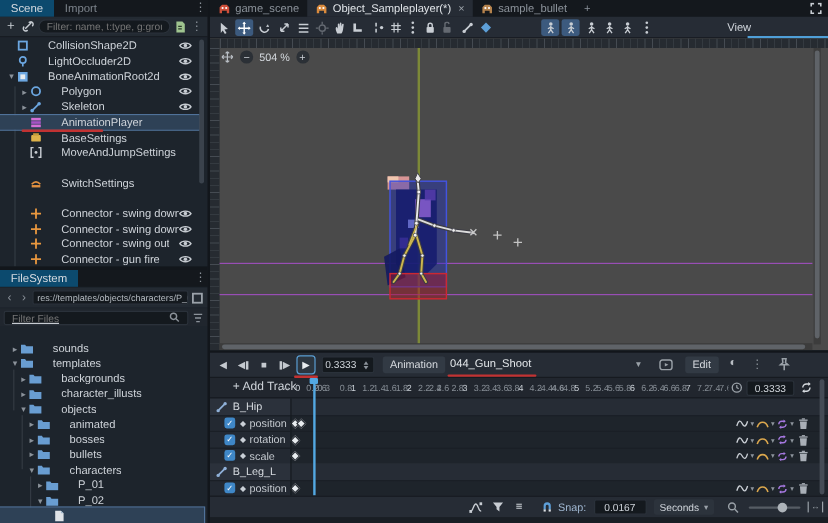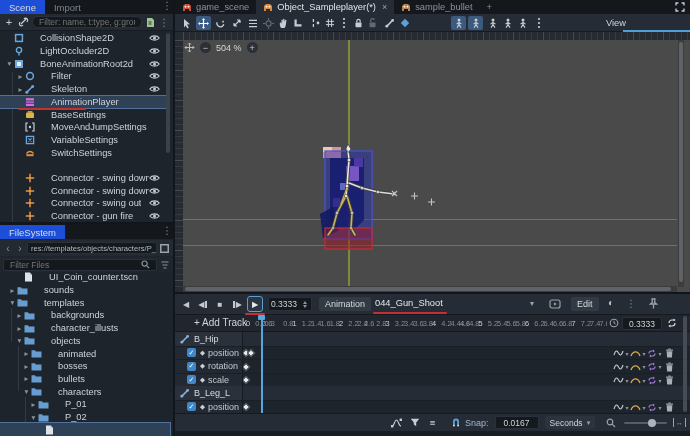--- a/index.html
+++ b/index.html
@@ -5,38 +5,38 @@
   *{margin:0;padding:0;box-sizing:border-box;font-family:"Liberation Sans",sans-serif;}
   html,body{background:#14181d;}
   #app{position:relative;width:690px;height:436px;background:#1d2229;overflow:hidden;color:#c7ccd2;font-size:9.5px;-webkit-font-smoothing:antialiased;}
   .abs{position:absolute;}
   .flex{display:flex;align-items:center;}
   .icn{display:inline-flex;align-items:center;justify-content:center;}
   
   #left-dock{position:absolute;left:0;top:0;width:173px;height:436px;background:#1d242c;}
   .dock-tabbar{position:relative;height:14px;background:#14181d;display:flex;align-items:stretch;font-size:9.5px;}
   .dock-tab{padding:0 9px;display:flex;align-items:center;color:#7c838b;}
-  .dock-tab.active{background:#1d4ed8;color:#d8dce1;}
+  .dock-tab.active{background:#0c4a6e;color:#d8dce1;}
   .dots{color:#8a9199;font-size:10px;width:12px;text-align:center;}
   #scene-toolbar{position:absolute;left:0;top:14px;width:173px;height:17px;background:#232a32;display:flex;align-items:center;gap:3px;padding:0 3px;border-bottom:1px solid #171c22;}
   .mini-input{background:#14191e;border:1px solid #2a313a;border-radius:7px;height:12px;color:#aeb4ba;font-size:8.5px;padding:0 6px;outline:none;}
   #scene-tree{position:absolute;left:0;top:32px;width:173px;height:190px;overflow:hidden;}
   .tree-row{position:absolute;left:0;width:166px;height:12.7px;display:flex;align-items:center;font-size:9.3px;color:#ced3d9;}
   .tree-row .arr{width:9px;color:#8b929a;font-size:7.5px;text-align:center;flex:none;}
   .tree-row .lbl{margin-left:16px;white-space:nowrap;overflow:hidden;}
   .tree-row .eye{margin-left:auto;margin-right:6px;flex:none;display:inline-flex;}
   .tree-row.sel{background:#2e4156;outline:1px solid #50729a;}
   .red-underline{position:absolute;height:2px;background:#c23232;border-radius:1px;}
   .vguide{position:absolute;width:1px;background:#333a43;}
   #fs-panel-divider{position:absolute;left:0;top:222px;width:173px;height:3px;background:#12161b;}
   #fs-dock{position:absolute;left:0;top:225px;width:173px;height:211px;background:#1d242c;}
   #fs-breadcrumb{position:absolute;left:0;top:15px;width:173px;height:16px;background:#232a32;display:flex;align-items:center;gap:2px;padding:0 3px;}
   .nav-btn{color:#8b929a;font-size:10px;width:10px;text-align:center;}
   #fs-path{flex:1;background:#14191e;border:1px solid #2a313a;border-radius:2px;height:12px;line-height:11px;font-size:7.6px;color:#b3b9bf;padding:0 3px;white-space:nowrap;overflow:hidden;}
-  #fs-filter-row{position:absolute;left:0;top:32px;width:173px;height:15px;display:flex;align-items:center;gap:3px;padding:0 3px;background:#20262e;}
+  #fs-filter-row{position:absolute;left:0;top:32px;width:173px;height:15px;display:flex;align-items:center;gap:3px;padding:0 3px;background:#20262e;text-decoration:underline;}
   #fs-tree{position:absolute;left:0;top:46px;width:173px;height:165px;overflow:hidden;}
   #fs-tree .tree-row{width:170px;}
   #divider-v{position:absolute;left:173px;top:0;width:2px;height:436px;background:#12161b;}
   #editor-tabs{position:absolute;left:175px;top:0;width:515px;height:14px;background:#14181d;display:flex;align-items:stretch;}
   .ed-tab{display:flex;align-items:center;gap:4px;padding:0 7px;color:#8b929a;font-size:9.3px;white-space:nowrap;}
   .ed-tab.active{background:#262c35;color:#e0e4e8;}
   .ed-tab .x{color:#9aa1a8;font-size:9px;margin-left:2px;}
   #main-toolbar{position:absolute;left:175px;top:14px;width:515px;height:18px;background:#262c35;border-bottom:1px solid #171b21;}
   .tb-icn{position:absolute;top:2px;width:15px;height:14px;border-radius:2px;display:flex;align-items:center;justify-content:center;color:#c8cdd3;font-size:10px;}
   .tb-icn.active{background:#3c5a7e;}
@@ -165,21 +165,21 @@
             </svg>
           </span>
         </div>
         <div class="tree-row" style="top: 38.1px; padding-left: 16px;">
           <span class="arr">▸</span>
           <span class="icn">
             <svg width="10" height="10" viewBox="0 0 10 10">
               <circle cx="5" cy="5" r="3.4" fill="none" stroke="#6ba6e0" stroke-width="1.5"></circle>
             </svg>
           </span>
-          <span class="lbl">Filter</span>
+          <span class="lbl">Polygon</span>
           <span class="eye">
             <svg width="11" height="8" viewBox="0 0 11 8">
               <path d="M.8 4C2.6 1.2 8.4 1.2 10.2 4 8.4 6.8 2.6 6.8.8 4Z" fill="none" stroke="#c6cbd1" stroke-width="1.1"></path>
               <circle cx="5.5" cy="4" r="1.5" fill="#c6cbd1"></circle>
             </svg>
           </span>
         </div>
         <div class="tree-row" style="top: 50.8px; padding-left: 16px;">
           <span class="arr">▸</span>
           <span class="icn">
@@ -221,30 +221,20 @@
         </div>
         <div class="tree-row" style="top: 88.9px; padding-left: 16px;">
           <span class="arr"></span>
           <span class="icn">
             <svg width="10" height="10" viewBox="0 0 10 10">
               <path d="M3 1H1v8h2M7 1h2v8H7" stroke="#c8cdd3" stroke-width="1.2" fill="none"></path>
               <circle cx="5" cy="5" r="1.2" fill="#c8cdd3"></circle>
             </svg>
           </span>
           <span class="lbl">MoveAndJumpSettings</span>
-        </div>
-        <div class="tree-row" style="top: 101.6px; padding-left: 16px;">
-          <span class="arr"></span>
-          <span class="icn">
-            <svg width="10" height="10" viewBox="0 0 10 10">
-              <rect x="1.4" y="1.4" width="7.2" height="7.2" fill="none" stroke="#6ba6e0" stroke-width="1.3"></rect>
-              <path d="M3.4 3.4 6.6 6.6M6.6 3.4 3.4 6.6" stroke="#6ba6e0" stroke-width="1.1"></path>
-            </svg>
-          </span>
-          <span class="lbl">VariableSettings</span>
         </div>
         <div class="tree-row" style="top: 114.3px; padding-left: 16px;">
           <span class="arr"></span>
           <span class="icn">
             <svg width="10" height="10" viewBox="0 0 10 10">
               <path d="M1.4 5.6Q5 1.4 8.6 5.6" stroke="#e09040" stroke-width="1.4" fill="none"></path>
               <rect x="1.4" y="6.2" width="7.2" height="2" fill="#e09040"></rect>
             </svg>
           </span>
           <span class="lbl">SwitchSettings</span>
@@ -347,30 +337,20 @@
         <span class="icn">
             <svg width="10" height="10" viewBox="0 0 10 10">
               <path d="M1.5 2h7M2.5 5h5M3.5 8h3" stroke="#8b929a" stroke-width="1.2"></path>
             </svg>
           </span>
       </div>
       <div id="fs-tree">
         <div class="vguide" style="left:11px;top:37px;height:34px"></div>
         <div class="vguide" style="left:18px;top:75px;height:45px"></div>
         <div class="vguide" style="left:25px;top:126px;height:26px"></div>
-      <div class="tree-row" style="top: 0px; padding-left: 15px;">
-            <span class="arr"></span>
-            <span class="icn">
-              <svg width="9" height="10" viewBox="0 0 9 10">
-                <path d="M1 .6h4.8L8 2.8v6.6H1Z" fill="#dfe3e8"></path>
-                <path d="M5.8.6 8 2.8H5.8Z" fill="#9fb6cc"></path>
-              </svg>
-            </span>
-            <span class="lbl">UI_Coin_counter.tscn</span>
-          </div>
           <div class="tree-row" style="top: 12.7px; padding-left: 8px;">
             <span class="arr">▸</span>
             <span class="icn">
               <svg width="11" height="9" viewBox="0 0 11 9">
                 <path d="M.5 1.2h3.4l1 1.4h5.6v5.9H.5Z" fill="#699dd1"></path>
               </svg>
             </span>
             <span class="lbl">sounds</span>
           </div>
           <div class="tree-row" style="top: 25.4px; padding-left: 8px;">

